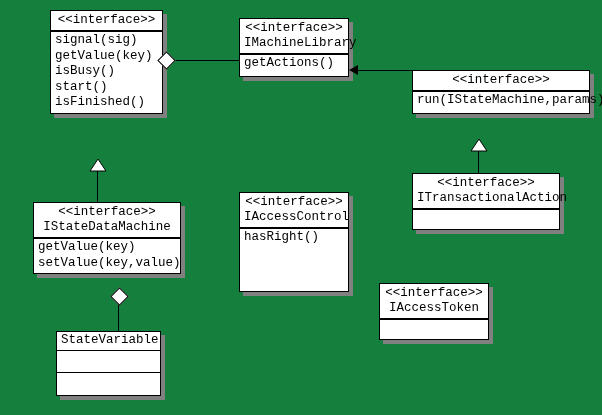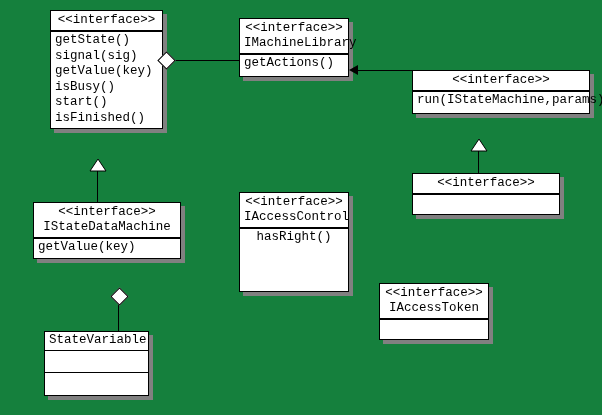--- a/index.html
+++ b/index.html
@@ -101,21 +101,20 @@
 
   <div class="conn conn-v" style="left:478px; top:140px; height:34px;"></div>
 
   <div class="conn conn-h" style="left:350px; top:70px; width:62px;"></div>
 
   <div class="uml-box" style="left:50px; top:10px; width:113px;">
     <div class="compartment header">
       <span class="stereotype">&lt;&lt;interface&gt;&gt;</span>
     </div>
     <div class="compartment ops">
-      <span class="op-line">getState()</span>
       <span class="op-line">signal(sig)</span>
       <span class="op-line">getValue(key)</span>
       <span class="op-line">isBusy()</span>
       <span class="op-line">start()</span>
       <span class="op-line">isFinished()</span>
     </div>
   </div>
 
   <div class="adorn diamond" style="left:160px; top:54px; width:11px; height:11px;"></div>
 
@@ -152,51 +151,53 @@
     </svg>
   </div>
 
   <div class="uml-box" style="left:33px; top:202px; width:148px;">
     <div class="compartment header">
       <span class="stereotype">&lt;&lt;interface&gt;&gt;</span>
       <span class="cls-name">IStateDataMachine</span>
     </div>
     <div class="compartment ops">
       <span class="op-line">getValue(key)</span>
+      <span class="op-line">setValue(key,value)</span>
     </div>
   </div>
 
   <div class="adorn diamond" style="left:113px; top:290px; width:11px; height:11px;"></div>
 
   <div class="uml-box" style="left:239px; top:192px; width:110px;">
     <div class="compartment header">
       <span class="stereotype">&lt;&lt;interface&gt;&gt;</span>
       <span class="cls-name">IAccessControl</span>
     </div>
-    <div class="compartment ops" style="min-height:62px;text-align:center;">
+    <div class="compartment ops" style="min-height:62px;">
       <span class="op-line">hasRight()</span>
     </div>
   </div>
 
   <div class="uml-box" style="left:412px; top:173px; width:148px;">
     <div class="compartment header">
       <span class="stereotype">&lt;&lt;interface&gt;&gt;</span>
+      <span class="cls-name">ITransactionalAction</span>
     </div>
     <div class="compartment ops empty-slot" style="min-height:19px;"></div>
   </div>
 
   <div class="uml-box" style="left:379px; top:283px; width:110px;">
     <div class="compartment header">
       <span class="stereotype">&lt;&lt;interface&gt;&gt;</span>
       <span class="cls-name">IAccessToken</span>
     </div>
     <div class="compartment ops empty-slot" style="min-height:19px;"></div>
   </div>
 
-  <div class="uml-box" style="left:44px; top:331px; width:105px;">
+  <div class="uml-box" style="left:56px; top:331px; width:105px;">
     <div class="compartment" style="text-align:left; border-bottom:1px solid #000000;">
       <span class="cls-name">StateVariable</span>
     </div>
     <div class="compartment empty-slot" style="min-height:22px;"></div>
     <div class="compartment empty-slot" style="min-height:22px;"></div>
   </div>
 
 </div>
 
 </body></html>

